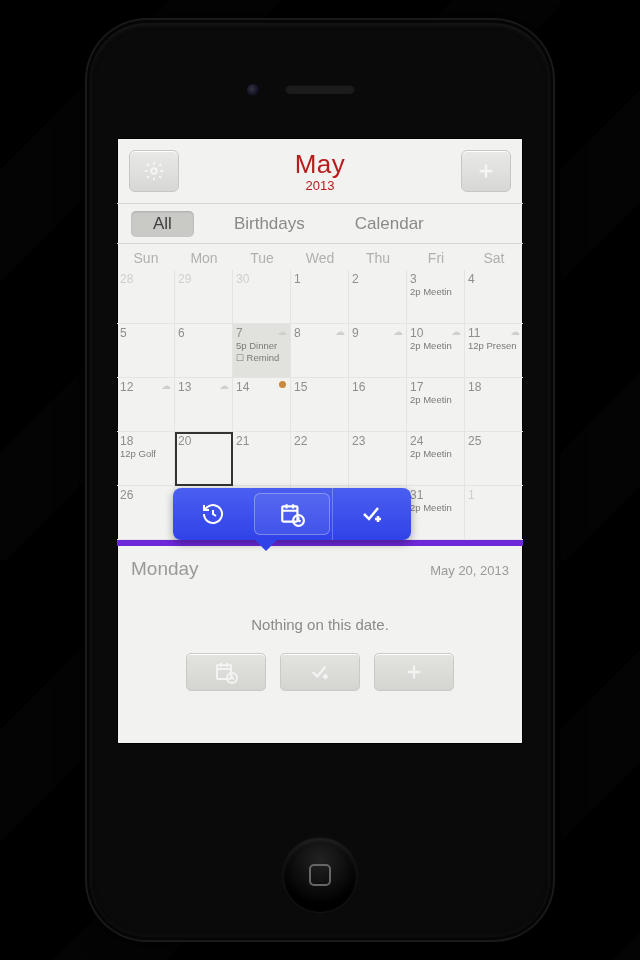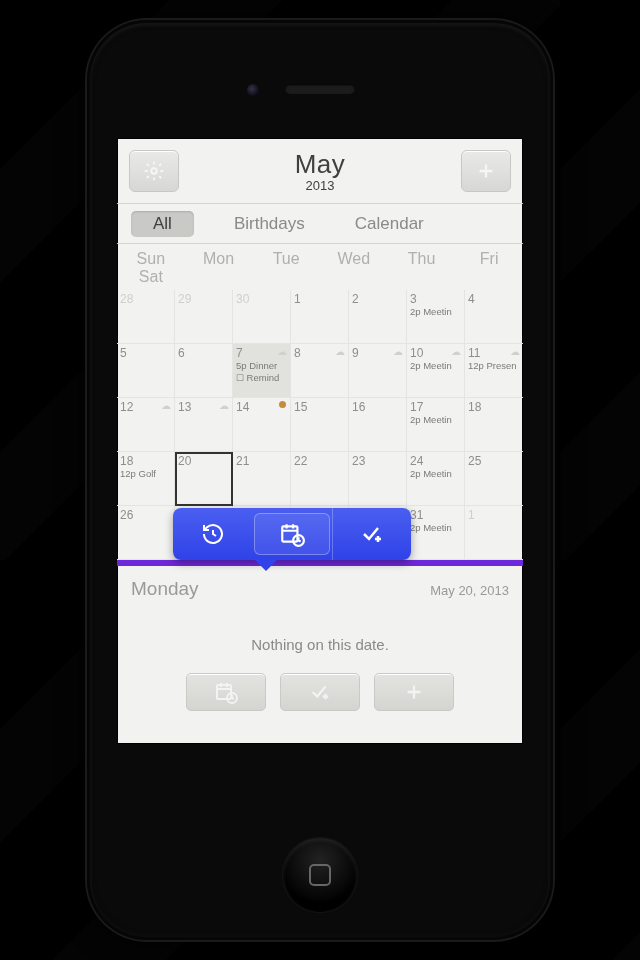--- a/index.html
+++ b/index.html
@@ -71,39 +71,39 @@
     height:66px; display:flex; align-items:center; padding:0 12px;
     border-bottom:1px solid #d5d5d2;
   }
   .hbtn {
     width:50px; height:42px; border:1px solid #c7c7c4; border-radius:6px;
     background: linear-gradient(#e9e9e7,#d7d7d5);
     box-shadow: inset 0 1px 0 #fff;
     display:flex; align-items:center; justify-content:center;
     color:#f6f6f4;
   }
-  .title-wrap { flex:1; text-align:center; color:#404040; }
+  .title-wrap { flex:1; text-align:center; color:#b91c1c; }
   .title-wrap .month { font-size:26px; font-weight:400; letter-spacing:0.5px; }
   .title-wrap .year { font-size:13px; margin-top:-2px; }
   .tabs {
     height:40px; display:flex; align-items:center; gap:30px;
     padding:0 14px; border-bottom:1px solid #d5d5d2;
     font-size:17px; color:#8a8a86;
   }
   .tab { padding:3px 10px; }
   .tab.active {
     background:#c9c9c5; border-radius:5px; color:#404040;
     padding:3px 22px;
     box-shadow: inset 0 1px 2px rgba(0,0,0,0.15);
   }
 
   
   .daynames {
-    display:grid; grid-template-columns:repeat(6,1fr);
-    font-size:16px; color:#b0b0ac; text-align:center;
+    display:grid; grid-template-columns:repeat(7,1fr);
+    font-size:14px; color:#b0b0ac; text-align:center;
     padding:6px 0 4px;
   }
   .grid {
     display:grid; grid-template-columns:repeat(7,1fr);
     grid-auto-rows:54px;
     position:relative;
   }
   .cell {
     border-right:1px solid #e4e4e1; border-bottom:1px solid #e4e4e1;
     padding:2px 3px; position:relative; overflow:hidden;

